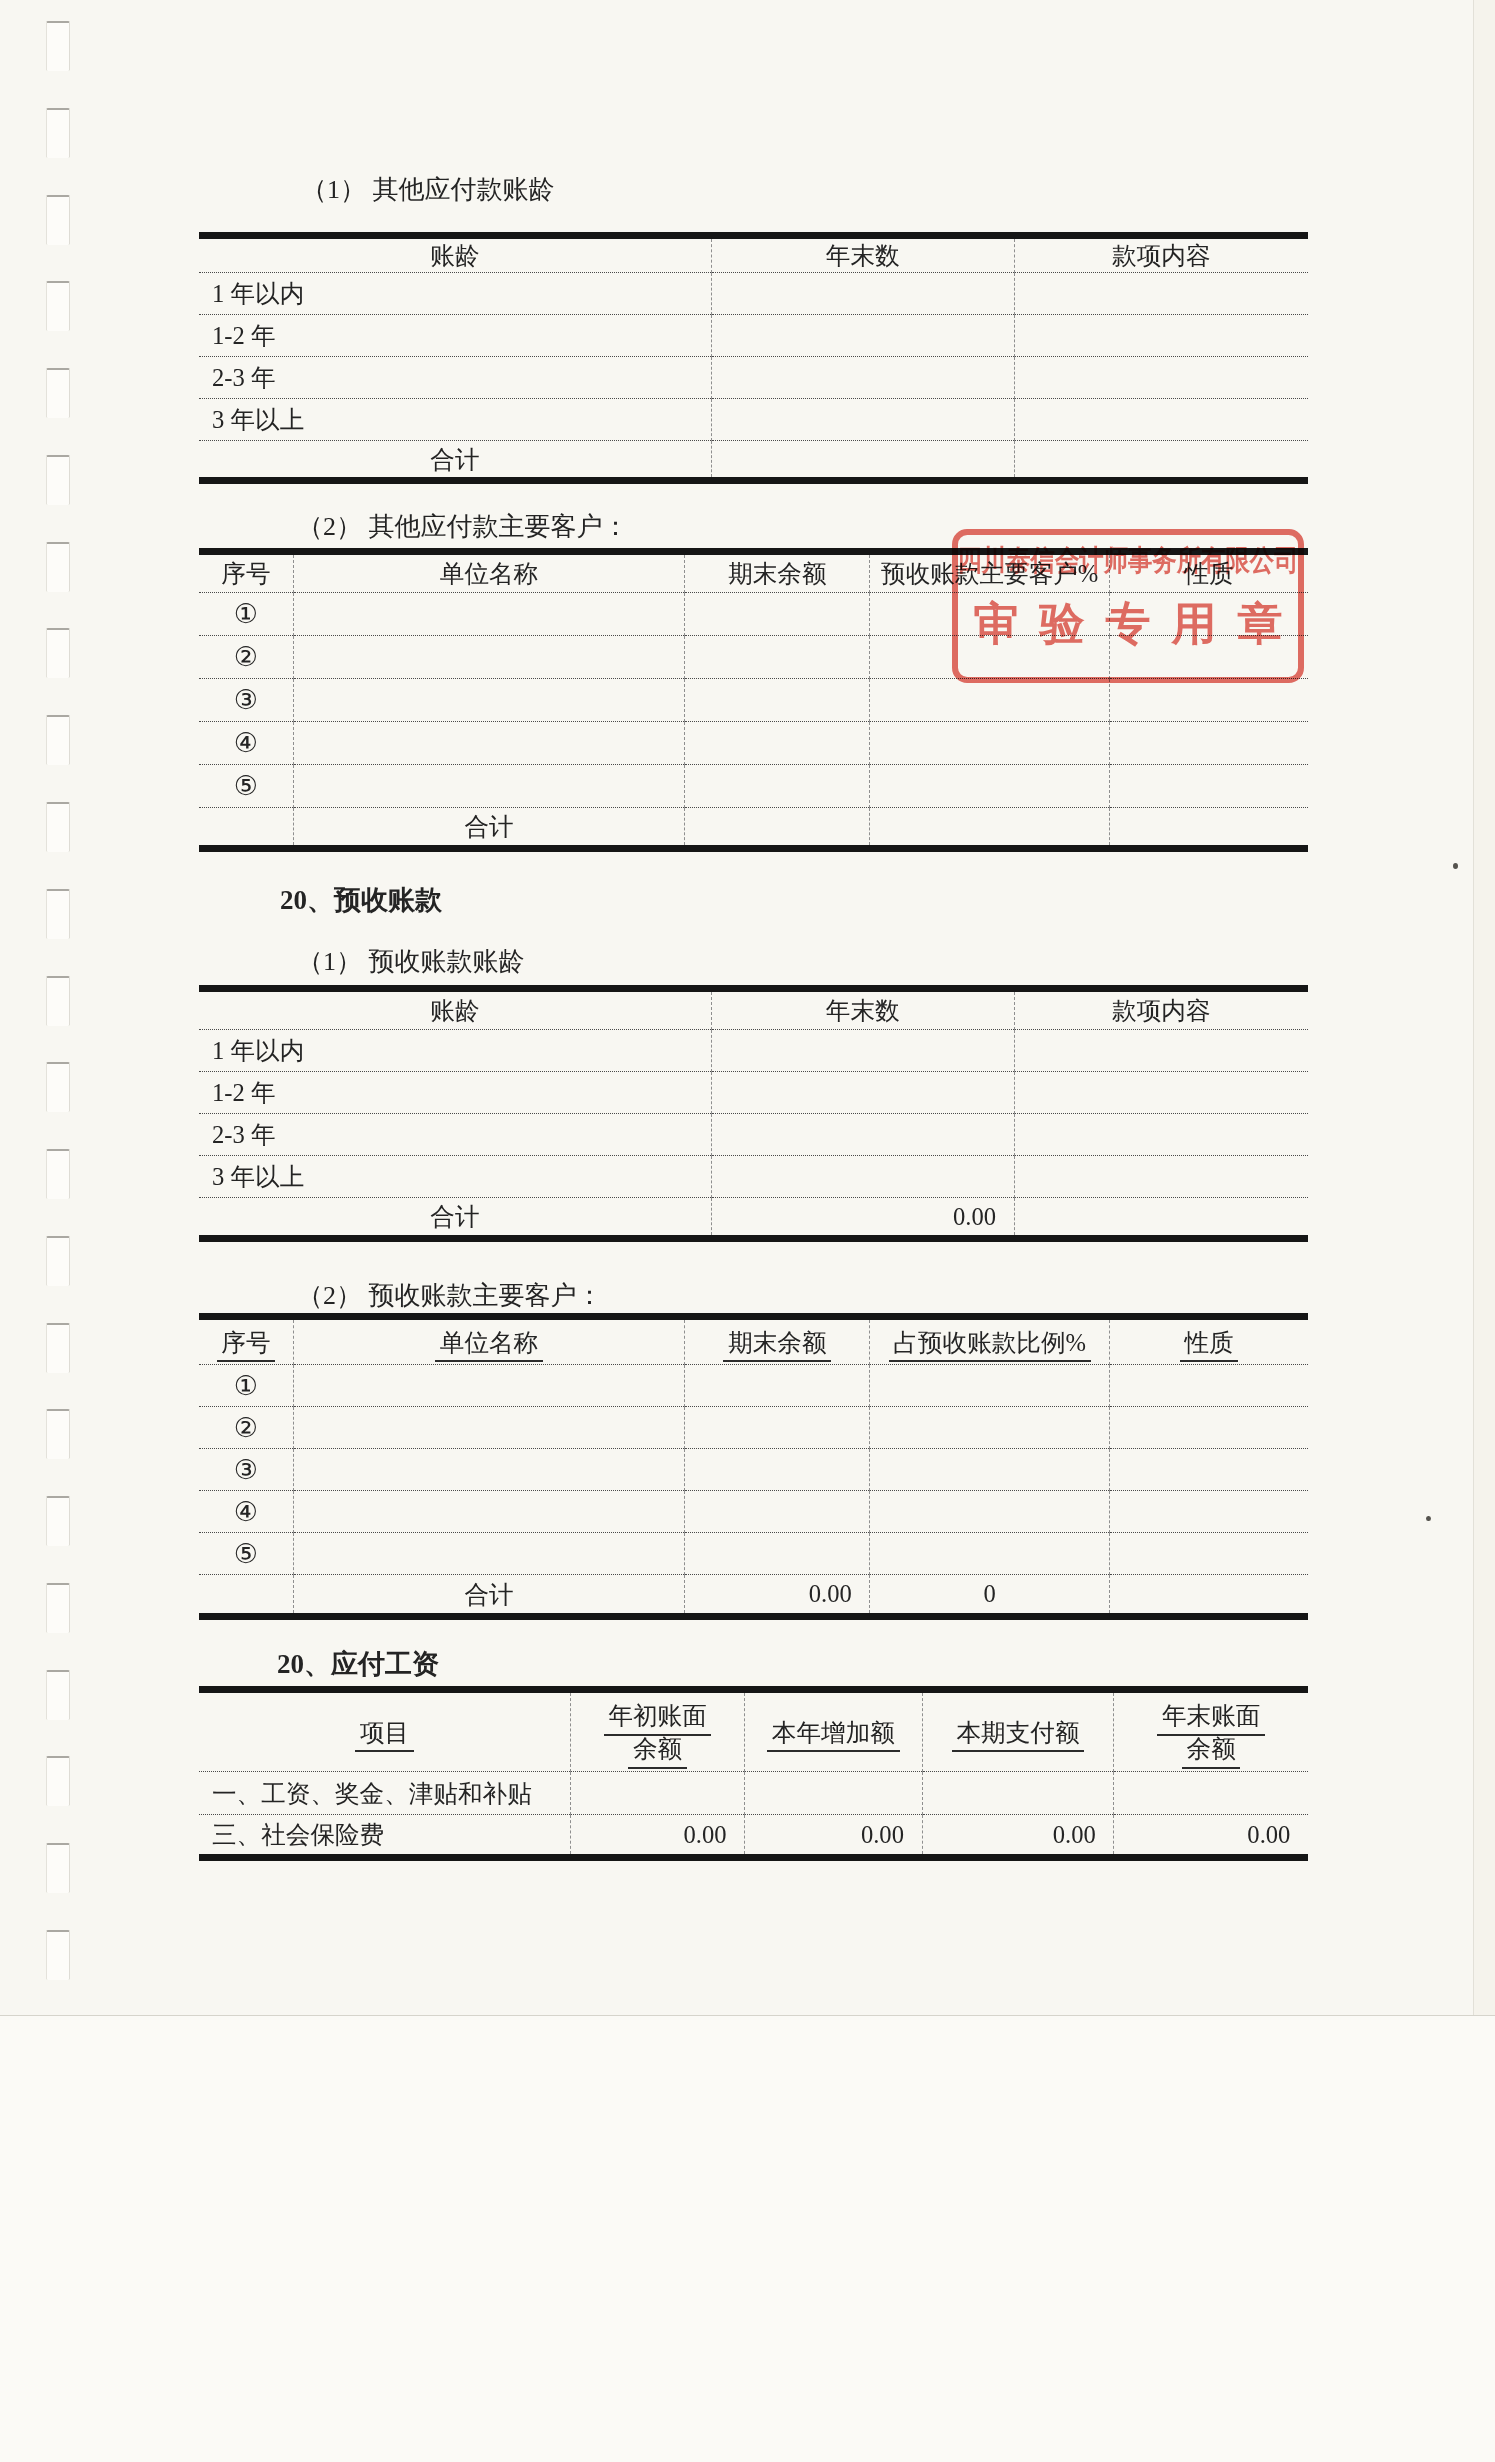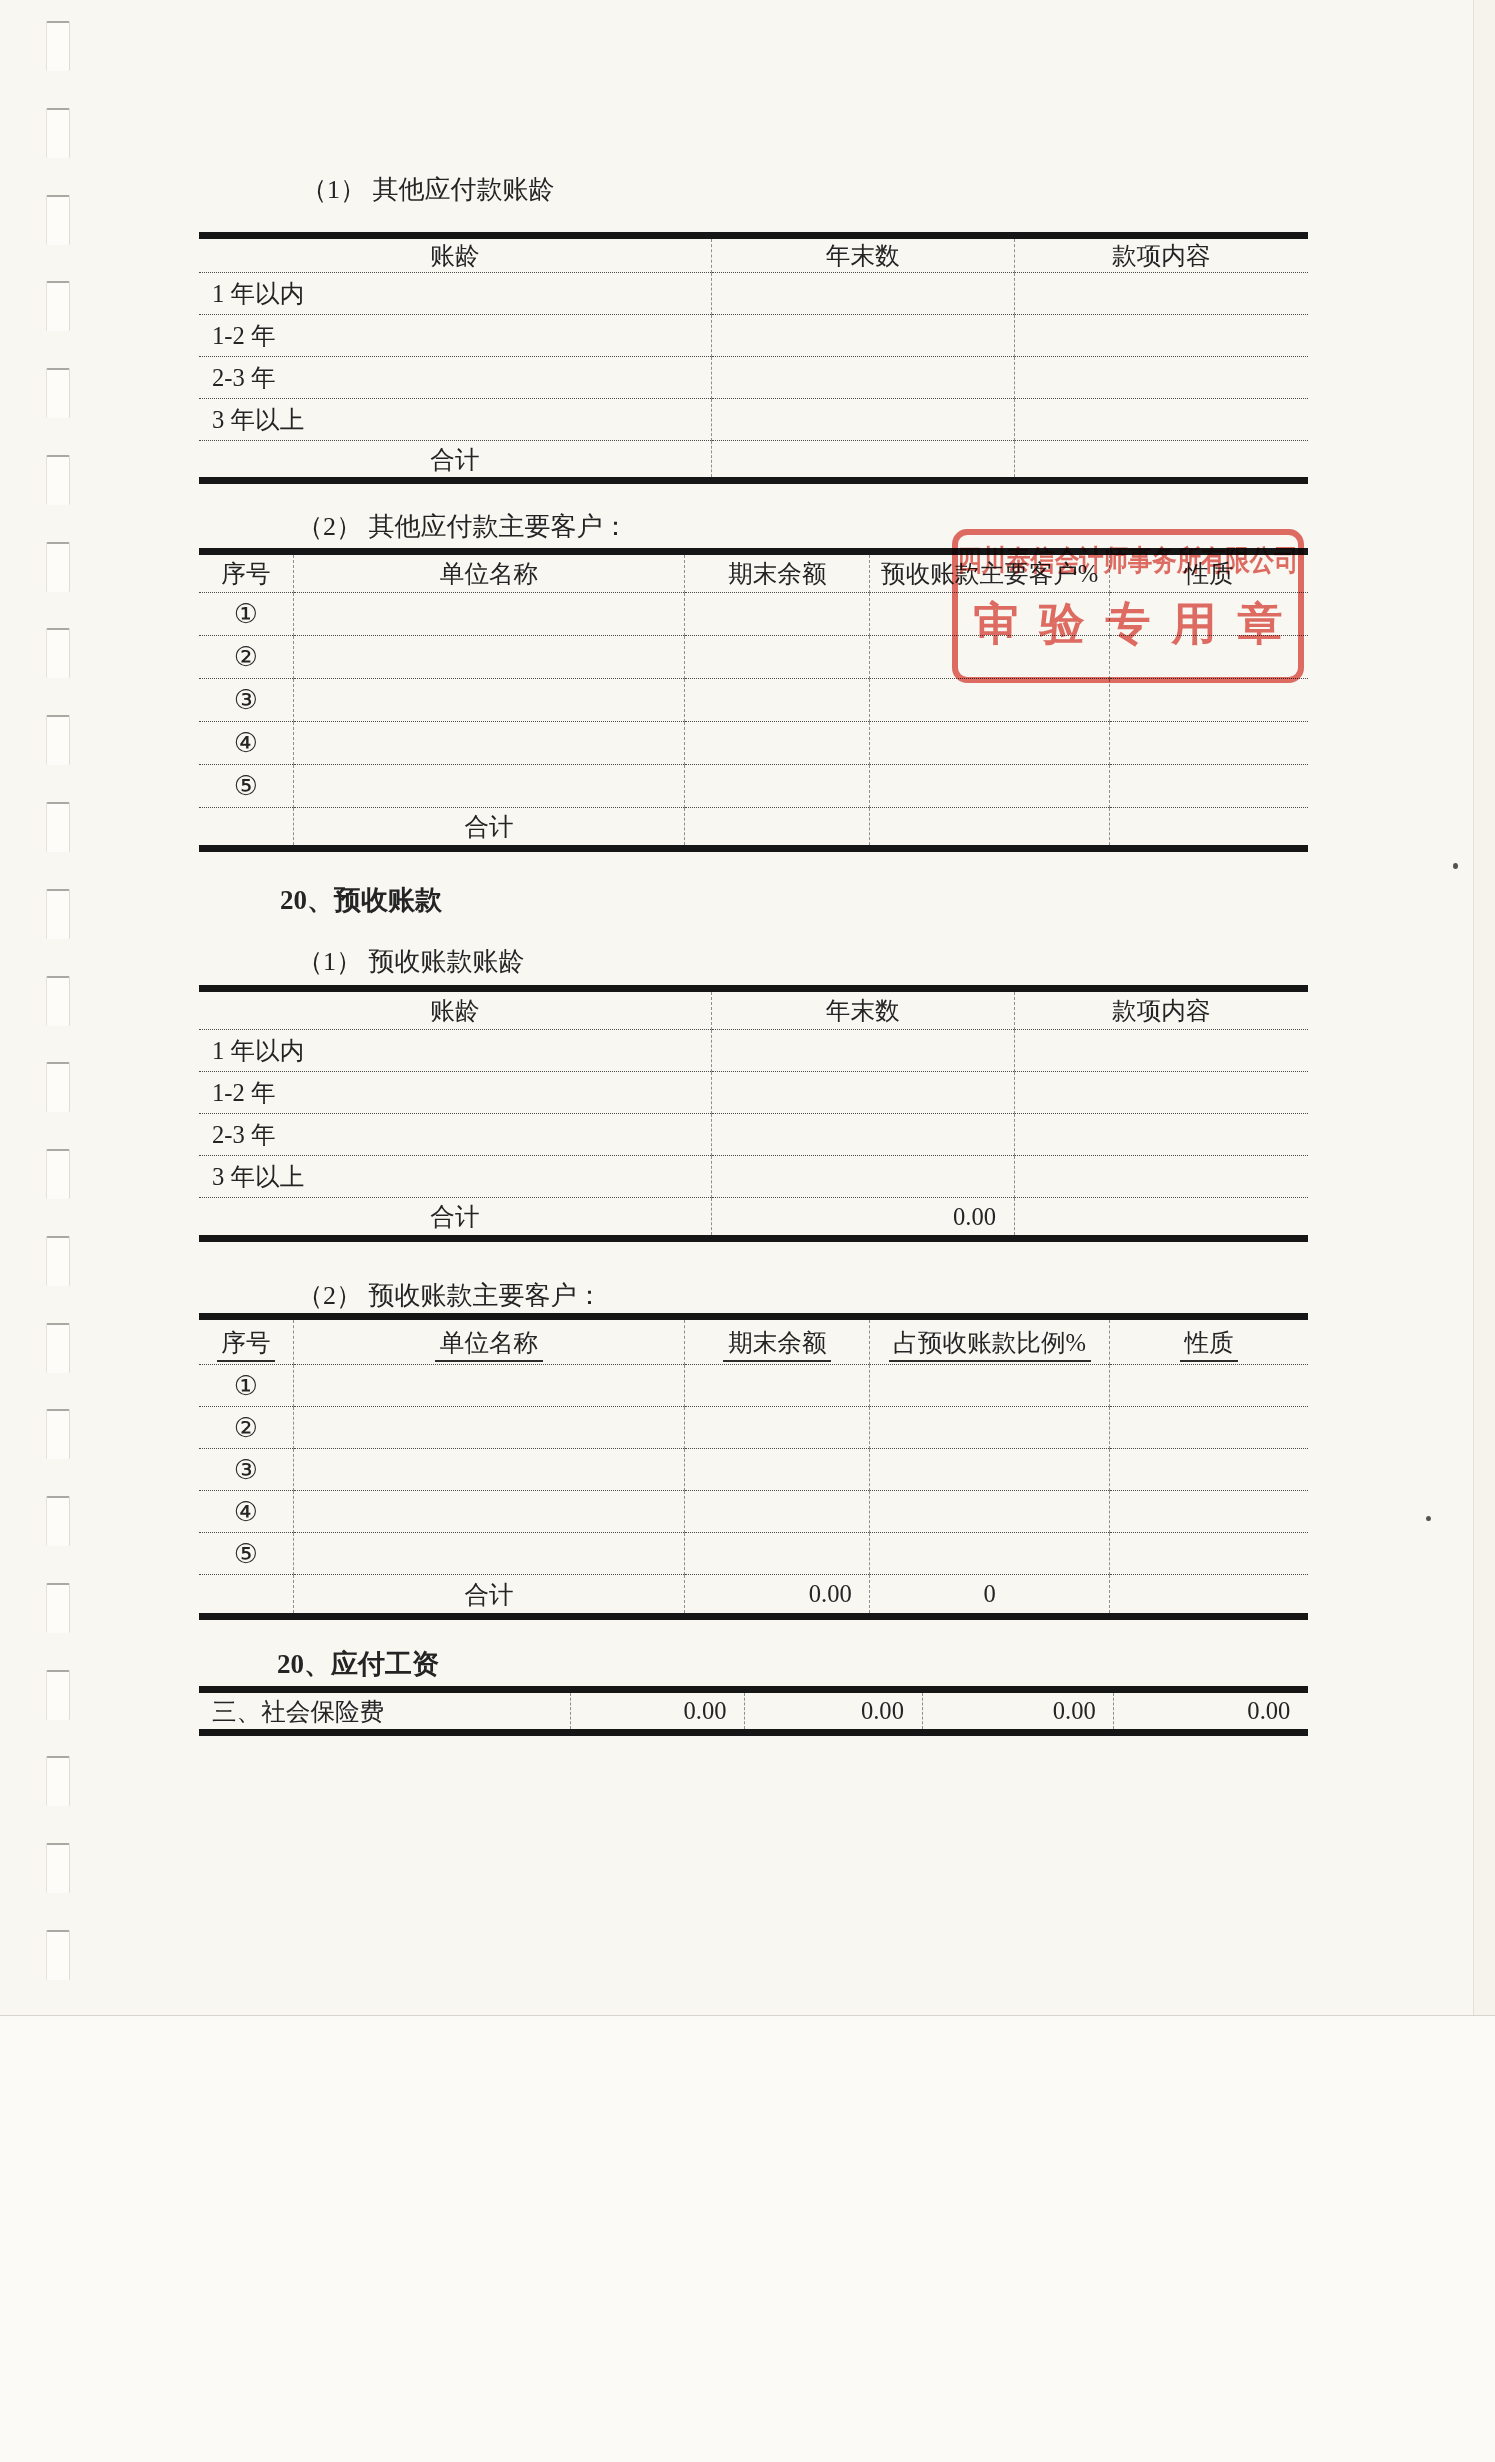--- a/index.html
+++ b/index.html
@@ -296,20 +296,40 @@
 
   <table style="top:1686px;">
     <colgroup>
         <col style="width:33.5%">
         <col style="width:15.7%">
         <col style="width:16%">
         <col style="width:17.3%">
         <col style="width:17.5%">
       </colgroup>
     <tbody>
+        <tr class="hdr dotted" style="height:82px;">
+      <td><span class="u">项目</span></td>
+      <td class="vline hdr2">
+        <div><span class="u">年初账面</span></div>
+        <div><span class="u">余额</span></div>
+      </td>
+      <td class="vline"><span class="u">本年增加额</span></td>
+      <td class="vline"><span class="u">本期支付额</span></td>
+      <td class="vline hdr2">
+        <div><span class="u">年末账面</span></div>
+        <div><span class="u">余额</span></div>
+      </td>
+    </tr>
+    <tr class="dotted" style="height:43px;">
+      <td class="lbl">一、工资、奖金、津贴和补贴</td>
+      <td class="vline val"></td>
+      <td class="vline val"></td>
+      <td class="vline val"></td>
+      <td class="vline val"></td>
+    </tr>
     <tr style="height:43px;">
       <td class="lbl">三、社会保险费</td>
       <td class="vline val">0.00</td>
       <td class="vline val">0.00</td>
       <td class="vline val">0.00</td>
       <td class="vline val">0.00</td>
     </tr>
   </tbody>
     </table>
 

